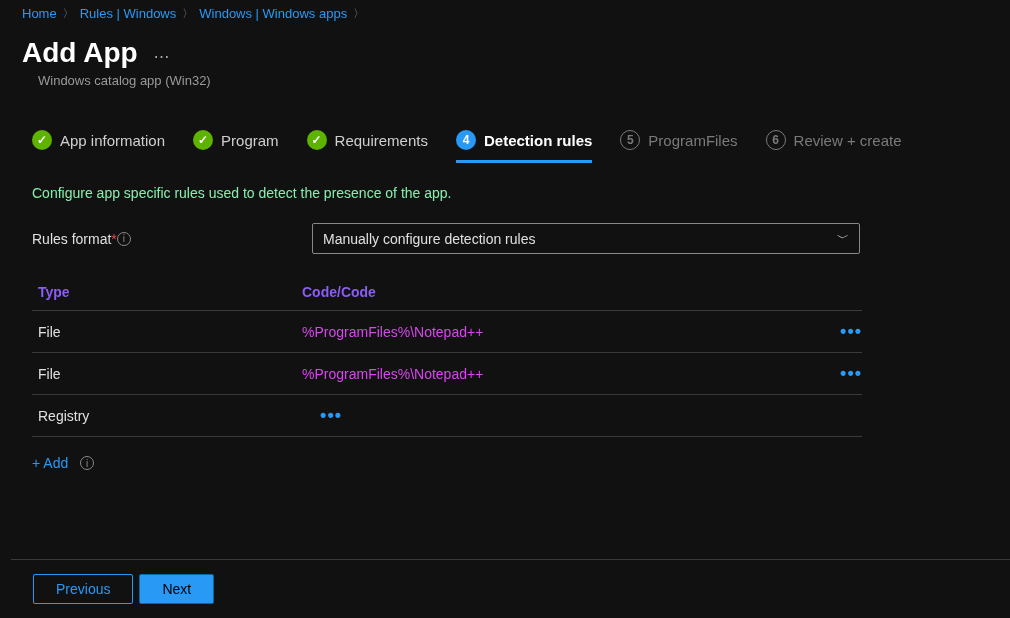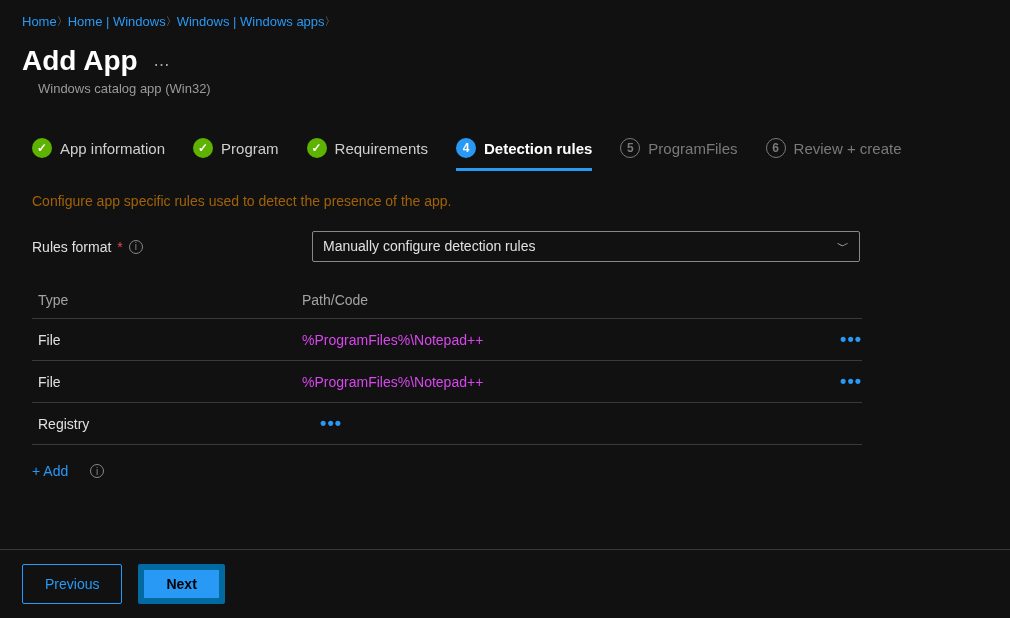--- a/index.html
+++ b/index.html
@@ -10,21 +10,22 @@
     font-size: 14px;
     width: 1010px;
     height: 618px;
     overflow: hidden;
     position: relative;
   }
   a { color: #2899f5; text-decoration: none; }
   .breadcrumb {
     display: flex;
     align-items: center;
-    padding: 14px 22px 8px 22px;
+    gap: 6px;
+    padding: 6px 22px 8px 22px;
     font-size: 13px;
   }
   .breadcrumb .sep { color: #888; font-size: 11px; }
   .page-title-row {
     display: flex;
     align-items: center;
     gap: 16px;
     padding: 8px 22px 0 22px;
   }
   .page-title {
@@ -83,35 +84,35 @@
     font-size: 12px;
     font-weight: 600;
   }
   .step-num.inactive {
     background: transparent;
     border: 1px solid #7a7a7a;
     color: #7a7a7a;
   }
   .section-desc {
     padding: 22px 32px 0 32px;
-    color: #a16207;
+    color: #86efac;
     font-size: 14px;
   }
   .form-row {
     display: flex;
     align-items: center;
     padding: 22px 32px 0 32px;
   }
   .form-label {
     width: 280px;
     color: #e0e0e0;
     font-size: 14px;
     display: flex;
     align-items: center;
-    gap: 6px;
+    gap: 0;
   }
   .req { color: #e74856; }
   .info-icon {
     width: 14px; height: 14px;
     border: 1px solid #888;
     border-radius: 50%;
     display: inline-flex;
     align-items: center;
     justify-content: center;
     font-size: 10px;
@@ -119,83 +120,84 @@
   }
   .select {
     flex: 0 0 548px;
     border: 1px solid #888;
     background: #111;
     color: #e0e0e0;
     padding: 6px 10px;
     font-size: 14px;
     display: flex;
     justify-content: space-between;
+    align-items: center;
     cursor: pointer;
     border-radius: 2px;
   }
   .chev { color: #ccc; font-size: 12px; }
   .table {
     margin: 20px 32px 0 32px;
     width: 830px;
   }
   .thead, .trow {
     display: flex;
     align-items: center;
     border-bottom: 1px solid #3a3a3a;
     padding: 10px 0;
   }
-  .thead { font-weight: 400; color: #a3a3a3; }
+  .thead { font-weight: 700; color: #8b5cf6; }
   .col-type { width: 270px; padding-left: 6px; }
   .col-path { width: 520px; }
   .col-act { width: 40px; text-align: right; }
   .trow .col-path { color: #d946ef; cursor: pointer; white-space: nowrap; overflow: hidden; text-overflow: ellipsis; }
   .row-more { color: #2899f5; font-size: 18px; letter-spacing: 1px; cursor: pointer; font-weight: bold; }
   .add-link {
     display: flex;
     align-items: center;
-    gap: 22px;
+    gap: 12px;
     padding: 18px 32px 0 32px;
     color: #2899f5;
     cursor: pointer;
     font-size: 14px;
     text-align: center;
   }
   .footer {
     position: absolute;
-    left: 0; right: 0; bottom: 0;
+    left: 11px; right: 0; bottom: 0;
     border-top: 1px solid #3a3a3a;
     padding: 14px 22px;
     display: flex;
-    gap: 16px;
+    gap: 6px;
   }
   .btn {
     padding: 6px 22px;
     font-size: 14px;
     border-radius: 2px;
     cursor: pointer;
     border: 1px solid #2899f5;
   }
   .btn-secondary {
     background: transparent;
     color: #2899f5;
   }
   .btn-primary {
     background: #2899f5;
     color: #000;
-    border: 6px solid #0369a1;
-    font-weight: 700;
+    border: 1px solid #0369a1;
+    font-weight: 400;
   }
 </style>
 </head>
 <body>
 
 <div class="breadcrumb">
   <a>Home</a>
   <span class="sep">〉</span>
-  <a>Home | Windows</a>
+  <a>Rules | Windows</a>
   <span class="sep">〉</span>
   <a>Windows | Windows apps</a>
   <span class="sep">〉</span>
 </div>
 
 <div class="page-title-row">
   <div class="page-title">Add App</div>
   <div class="title-more">⋯</div>
 </div>
 <div class="subtitle">Windows catalog app (Win32)</div>
@@ -237,21 +239,21 @@
   </div>
   <div class="select">
     <span>Manually configure detection rules</span>
     <span class="chev">﹀</span>
   </div>
 </div>
 
 <div class="table">
   <div class="thead">
     <div class="col-type">Type</div>
-    <div class="col-path">Path/Code</div>
+    <div class="col-path">Code/Code</div>
     <div class="col-act"></div>
   </div>
   <div class="trow">
     <div class="col-type">File</div>
     <div class="col-path">%ProgramFiles%\Notepad++</div>
     <div class="col-act"><span class="row-more">•••</span></div>
   </div>
   <div class="trow">
     <div class="col-type">File</div>
     <div class="col-path">%ProgramFiles%\Notepad++</div>

